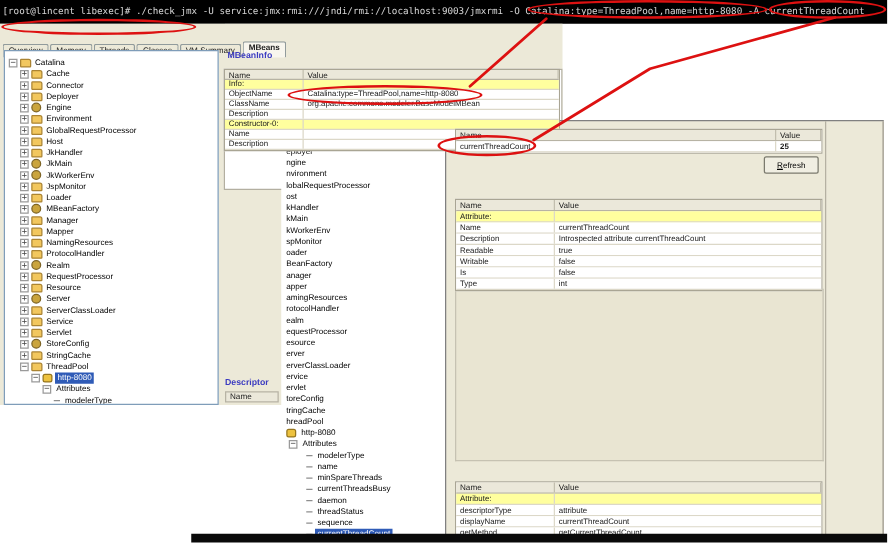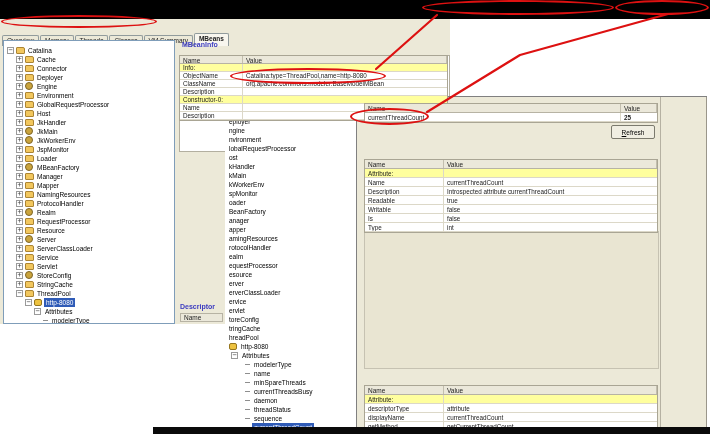--- a/index.html
+++ b/index.html
@@ -74,20 +74,21 @@
            box-sizing:border-box;z-index:45;}
   #ann-svg{position:absolute;left:0;top:0;z-index:44;pointer-events:none;}
 </style>
 </head>
 <body>
 
 <div class="canvas">
 
   <div class="abs term-bg1"></div>
   <div class="abs term-bg2"></div>
+  <div class="abs term-line" style="left:2px;top:4px;"><span>[root@lincent libexec]# ./check_jmx -U service:jmx:rmi:///jndi/rmi://localhost:9003/jmxrmi -O </span><span>Catalina:type=ThreadPool,name=http-8080</span><span> -A </span><span>currentThreadCount</span></div>
   <div class="abs term-line" style="left:3px;top:18px;"><span>JMX OK - currentThreadCount is 25</span></div>
 
   <div class="abs win1-bg"></div>
   <div class="abs tabbar" id="tabbar"><span class="tab">Overview</span><span class="tab">Memory</span><span class="tab">Threads</span><span class="tab">Classes</span><span class="tab">VM Summary</span><span class="tab active">MBeans</span></div>
   <div class="abs tree-panel">
     <div class="tree" id="tree1" style="left:1px;top:5px;width:166px;height:276px;">
         <div class="trow" style="top: 0px;">
           <span class="tg" style="left: 2px;">−</span>
           <span class="ic-folder" style="left: 11px;"></span>
           <span class="tlabel" style="left: 21px;">Catalina</span>

